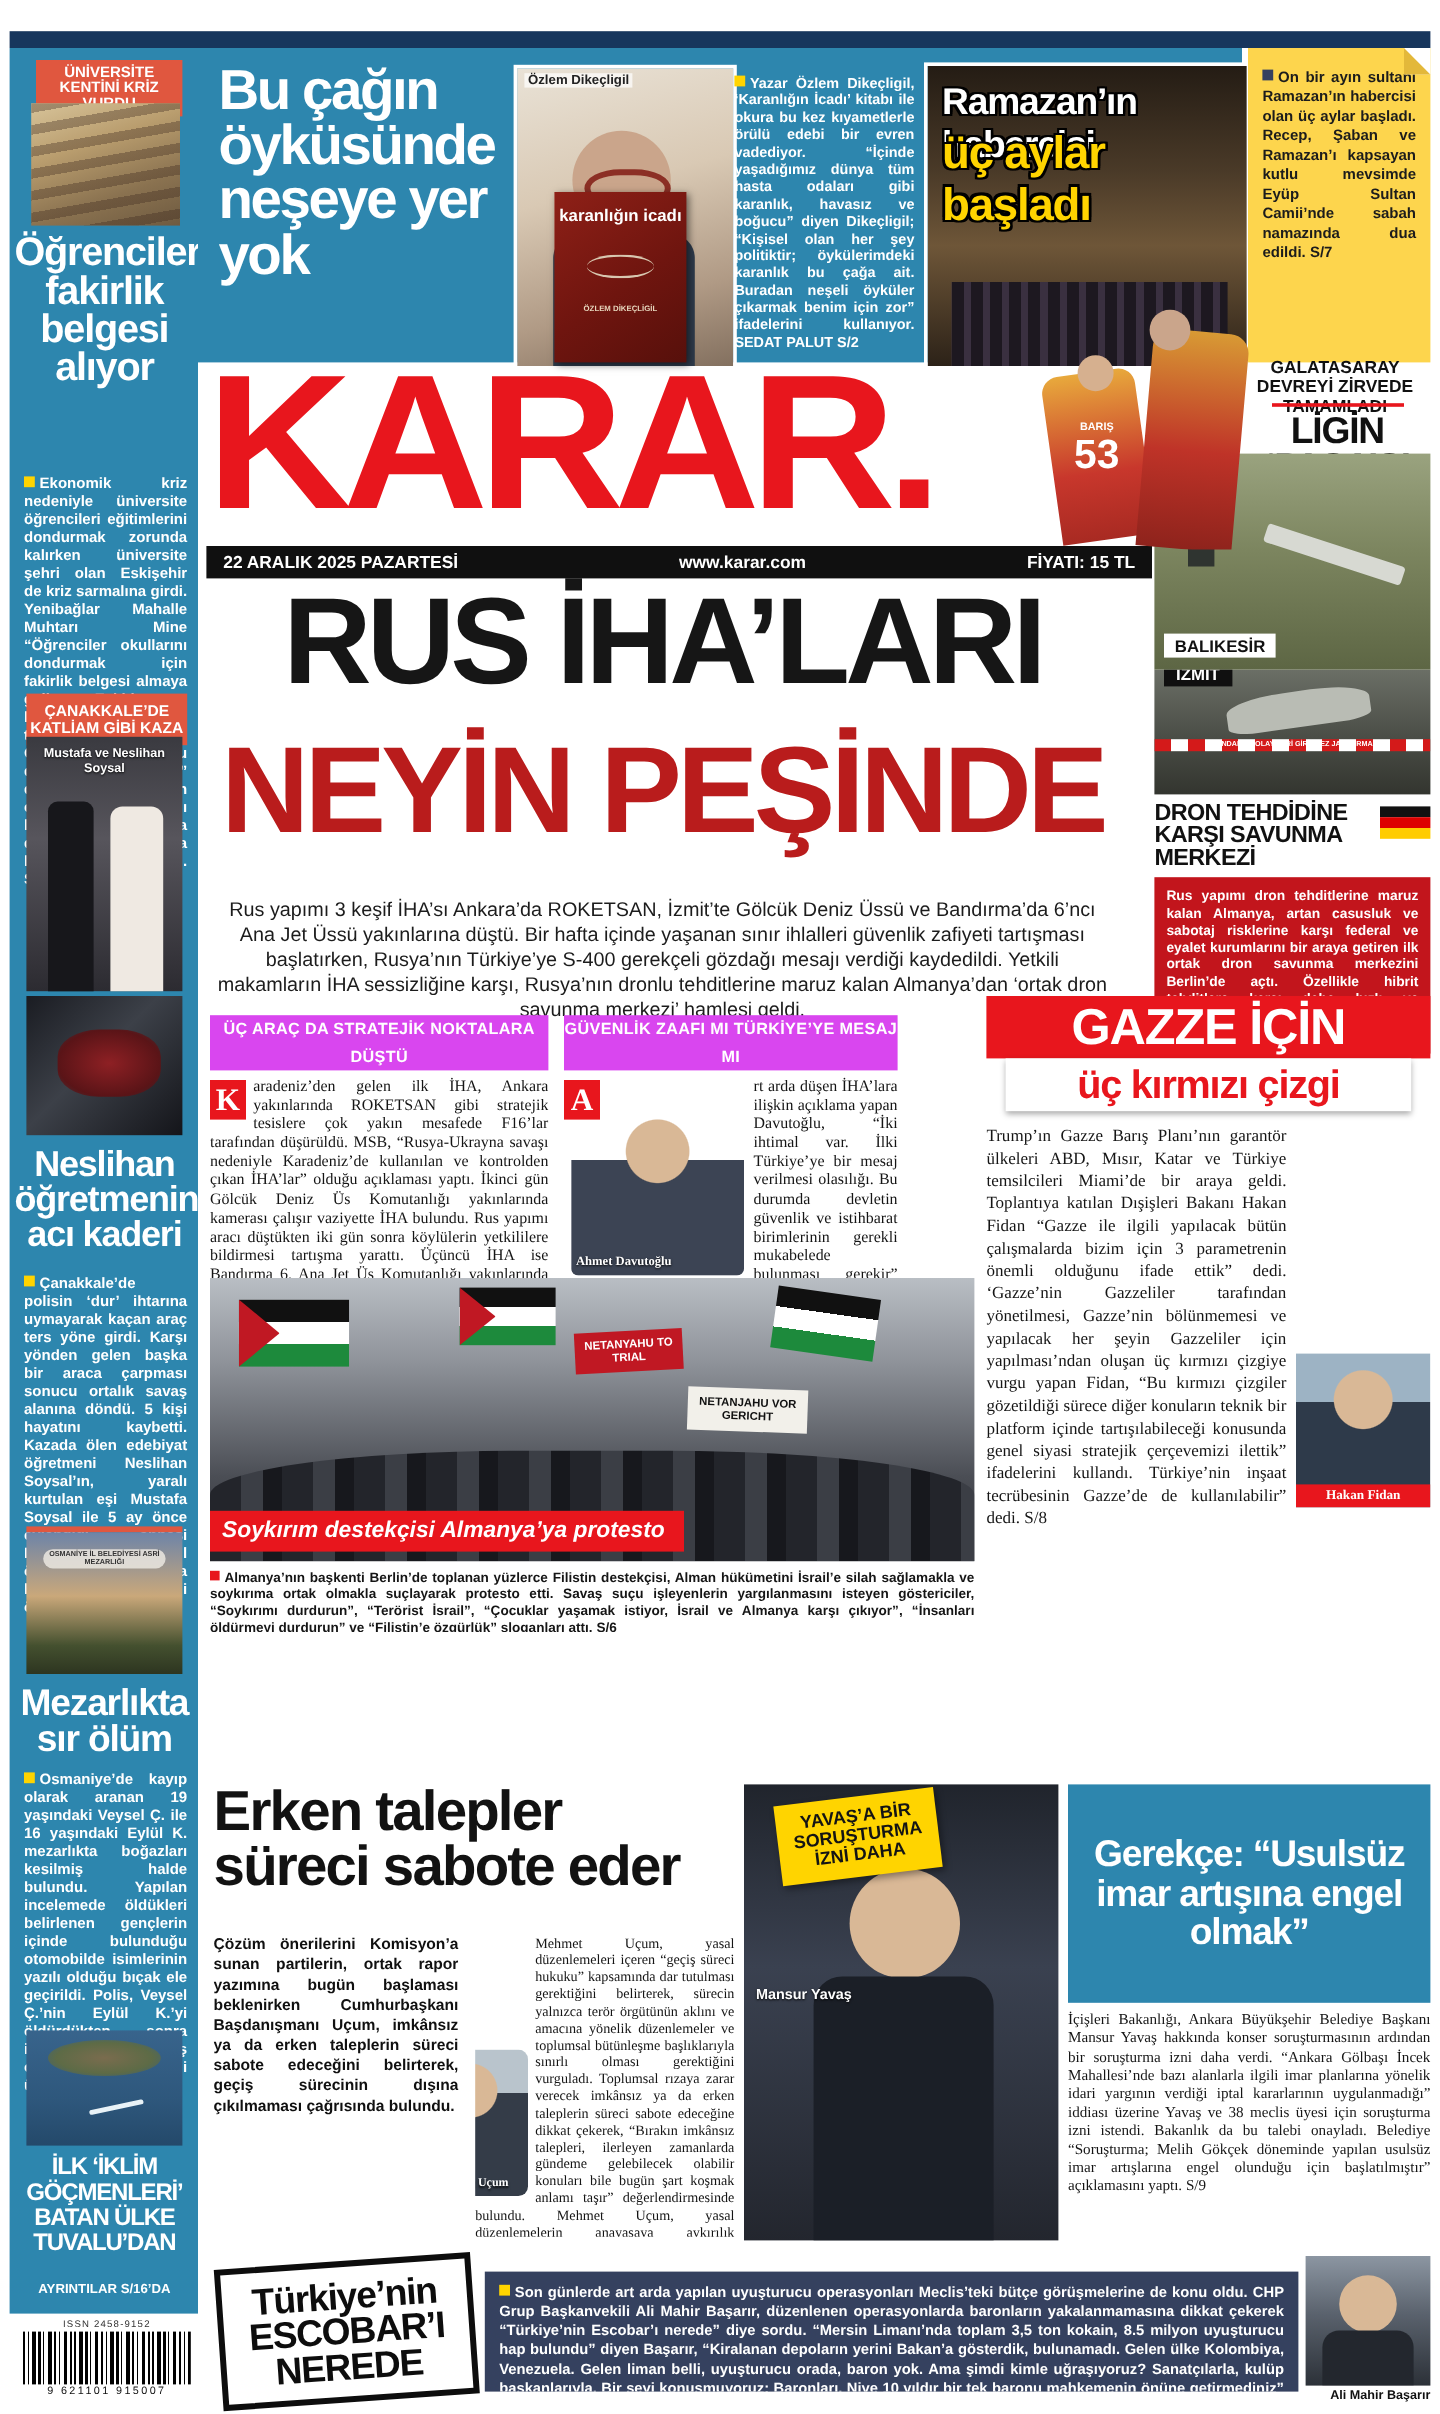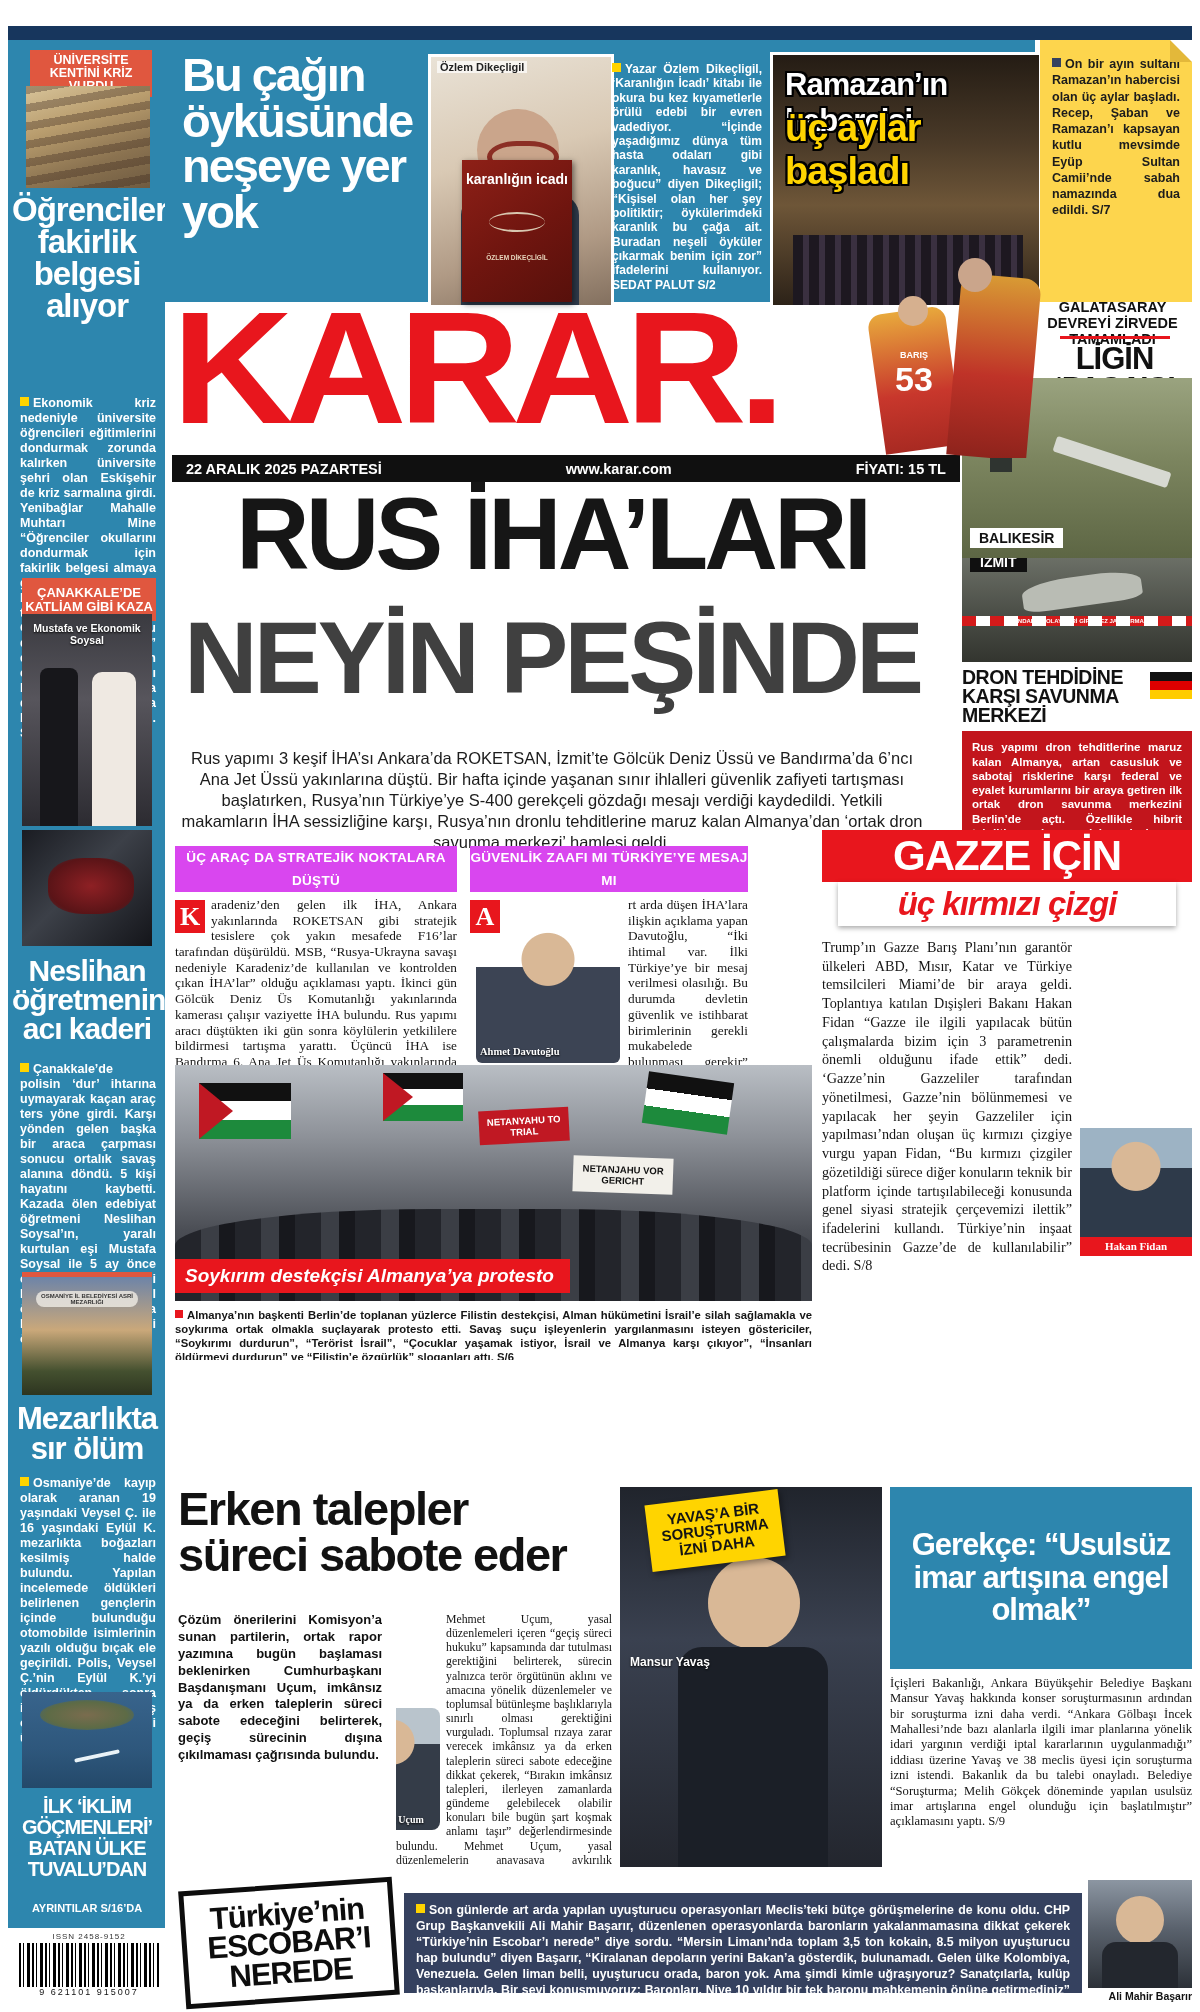--- a/index.html
+++ b/index.html
@@ -56,21 +56,21 @@
 
     <div class="abs hl-white ctr" style="left:4px;top:154px;width:150px;font-size:33px;">Öğrenciler fakirlik belgesi alıyor</div>
 
     <div class="abs bodywh just" style="left:12px;top:356px;width:136px;font-size:12.5px;">
       <span class="bullet" style="background:#ffd400;"></span><span>Ekonomik kriz nedeniyle üniversite öğrencileri eğitimlerini dondurmak zorunda kalırken üniversite şehri olan Eskişehir de kriz sarmalına girdi. Yenibağlar Mahalle Muhtarı Mine “Öğrenciler okullarını dondurmak için fakirlik belgesi almaya geliyor. Eskiden ev bulunamazdı şimdi tüm evler kiralık. Öğrenciler okulu dondurup gidiyor” dedi. İş yapamayan esnaf ise ya dükkanını kapatmak ya da devretmek zorunda kaldığından yakındı. S/5</span>
     </div>
 
     <div class="abs bg-orange kicker" style="left:14px;top:538px;width:130px;padding:8px 2px;font-size:13px;">ÇANAKKALE’DE KATLİAM GİBİ KAZA</div>
 
     <div class="photo" style="left:14px;top:574px;width:130px;height:212px;background:linear-gradient(180deg,#3a3a40 0%,#57555c 40%,#2c2b31 100%);">
-      <div class="plabel wh ctr" style="left:0;top:8px;width:100%;font-size:10.5px;text-shadow:0 1px 2px #000;">Mustafa ve Ekonomik Soysal</div>
+      <div class="plabel wh ctr" style="left:0;top:8px;width:100%;font-size:10.5px;text-shadow:0 1px 2px #000;">Mustafa ve Neslihan Soysal</div>
       <div style="position:absolute;left:18px;top:54px;width:38px;height:160px;background:#17171b;border-radius:8px 8px 0 0;"></div>
       <div style="position:absolute;left:70px;top:58px;width:44px;height:156px;background:#efe9e2;border-radius:10px 10px 0 0;"></div>
     </div>
 
     <div class="photo" style="left:14px;top:790px;width:130px;height:116px;background:linear-gradient(135deg,#1a1c22 0%,#3c4048 45%,#14151a 100%);">
       <div style="position:absolute;left:26px;top:28px;width:86px;height:56px;background:radial-gradient(ellipse at 50% 50%,#8e2024 0%,#5a1417 70%,rgba(0,0,0,0) 100%);border-radius:40%;"></div>
     </div>
 
     <div class="abs hl-white ctr" style="left:4px;top:916px;width:150px;font-size:30px;">Neslihan öğretmenin acı kaderi</div>
 
@@ -156,21 +156,21 @@
   <div class="abs ctr b" style="left:1042px;top:344px;width:145px;font-size:31px;color:#111;line-height:.98;letter-spacing:-1px;">LİGİN ‘PAŞA’SI ASLAN</div>
   <div class="abs ctr b" style="left:1042px;top:442px;width:145px;font-size:11px;color:#111;">AYRINTILAR SPOR’DA</div>
 
   <div class="abs bg-black" style="left:172px;top:455px;width:788px;height:27px;display:flex;align-items:center;justify-content:space-between;padding:0 14px;box-sizing:border-box;">
     <span class="wh b" style="font-size:14.5px;">22 ARALIK 2025 PAZARTESİ</span>
     <span class="wh b" style="font-size:14.5px;">www.karar.com</span>
     <span class="wh b" style="font-size:14.5px;">FİYATI: 15 TL</span>
   </div>
 
   <div class="abs ctr b" style="left:172px;top:486px;width:760px;font-size:102px;color:#161616;letter-spacing:-4px;line-height:.96;">RUS İHA’LARI</div>
-  <div class="abs ctr b" style="left:172px;top:610px;width:760px;font-size:102px;color:#404040;letter-spacing:-4px;line-height:.96;">NEYİN PEŞİNDE</div>
+  <div class="abs ctr b" style="left:172px;top:610px;width:760px;font-size:102px;color:#b91c1c;letter-spacing:-4px;line-height:.96;">NEYİN PEŞİNDE</div>
 
   <div class="abs ctr" style="left:178px;top:748px;width:748px;font-size:16.5px;color:#1c1c1c;line-height:1.28;">Rus yapımı 3 keşif İHA’sı Ankara’da ROKETSAN, İzmit’te Gölcük Deniz Üssü ve Bandırma’da 6’ncı Ana Jet Üssü yakınlarına düştü. Bir hafta içinde yaşanan sınır ihlalleri güvenlik zafiyeti tartışması başlatırken, Rusya’nın Türkiye’ye S-400 gerekçeli gözdağı mesajı verdiği kaydedildi. Yetkili makamların İHA sessizliğine karşı, Rusya’nın dronlu tehditlerine maruz kalan Almanya’dan ‘ortak dron savunma merkezi’ hamlesi geldi.</div>
 
   <div class="photo" style="left:962px;top:378px;width:230px;height:180px;background:linear-gradient(180deg,#9aa37f 0%,#7c855f 45%,#5d6644 100%);z-index:2;">
     <div style="position:absolute;left:90px;top:76px;width:120px;height:16px;background:#d7d9d2;transform:rotate(18deg);border-radius:3px;"></div>
     <div style="position:absolute;left:28px;top:42px;width:22px;height:52px;background:#2f3430;border-radius:6px 6px 0 0;"></div>
     <div class="plabel" style="left:8px;bottom:10px;background:#fff;color:#111;font-size:14px;padding:2px 9px;">BALIKESİR</div>
   </div>
   <div class="photo" style="left:962px;top:558px;width:230px;height:104px;background:linear-gradient(180deg,#6b6f66 0%,#4a4d46 55%,#33352f 100%);">
     <div class="tape" style="left:0;top:58px;width:230px;height:10px;">JANDARMA  OLAY YERİ  GİRİLMEZ  JANDARMA</div>
@@ -207,21 +207,21 @@
         <span class="plabel wh" style="left:4px;bottom:6px;font-size:10.5px;line-height:1.05;text-shadow:0 1px 2px #000;">Ahmet Davutoğlu</span>
       </span>
       <span>rt arda düşen İHA’lara ilişkin açıklama yapan Davutoğlu, “İki ihtimal var. İlki Türkiye’ye bir mesaj verilmesi olasılığı. Bu durumda devletin güvenlik ve istihbarat birimlerinin gerekli mukabelede bulunması gerekir” dedi. İkinci ihtimalin ise radar sistemlerinin aşılarak bu araçların Anadolu’nun içine kadar ulaşması olduğunu belirten Davutoğlu, bu durumda da hava savunma sistemiyle ilgili ciddi soruların sorulmasının kaçınılmaz olduğunu vurguladı. Davutoğlu, “Devlet güvenliğinde zaaf kabul edilemez” ifadelerini kullandı. S/8</span>
     </div>
   </div>
 
   <div class="abs bg-red ctr" style="left:822px;top:830px;width:370px;height:52px;">
     <span class="wh b" style="font-size:42px;line-height:52px;letter-spacing:-1px;">GAZZE İÇİN</span>
   </div>
   <div class="abs ctr" style="left:838px;top:882px;width:338px;height:44px;background:#fff;box-shadow:0 2px 5px rgba(0,0,0,.35);">
-    <span class="b" style="font-size:33px;line-height:44px;color:#e8161d;font-style:italic;letter-spacing:-1px;">üç kırmızı çizgi</span>
+    <span class="b" style="font-size:33px;line-height:44px;color:#e8161d;letter-spacing:-1px;">üç kırmızı çizgi</span>
   </div>
 
   <div class="abs serifbody clip" style="left:822px;top:938px;width:370px;height:540px;font-size:14.2px;line-height:1.32;">
     <span style="float:right;width:112px;height:128px;margin:190px 0 4px 8px;position:relative;">
       <span style="position:absolute;inset:0;background:radial-gradient(circle at 50% 30%,#d9b896 0 24px,rgba(0,0,0,0) 25px),linear-gradient(180deg,#9db3c4 0 40px,#2e3a4a 40px 100%);"></span>
       <span class="plabel wh ctr" style="left:0;bottom:0;width:100%;background:#e8161d;font-size:11px;padding:2px 0;">Hakan Fidan</span>
     </span>
     <span>Trump’ın Gazze Barış Planı’nın garantör ülkeleri ABD, Mısır, Katar ve Türkiye temsilcileri Miami’de bir araya geldi. Toplantıya katılan Dışişleri Bakanı Hakan Fidan “Gazze ile ilgili yapılacak bütün çalışmalarda bizim için 3 parametrenin önemli olduğunu ifade ettik” dedi. ‘Gazze’nin Gazzeliler tarafından yönetilmesi, Gazze’nin bölünmemesi ve yapılacak her şeyin Gazzeliler için yapılması’ndan oluşan üç kırmızı çizgiye vurgu yapan Fidan, “Bu kırmızı çizgiler gözetildiği sürece diğer konuların teknik bir platform içinde tartışılabileceği konusunda genel siyasi stratejik çerçevemizi ilettik” ifadelerini kullandı. Türkiye’nin inşaat tecrübesinin Gazze’de de kullanılabilir” dedi. S/8</span>
   </div>
 

